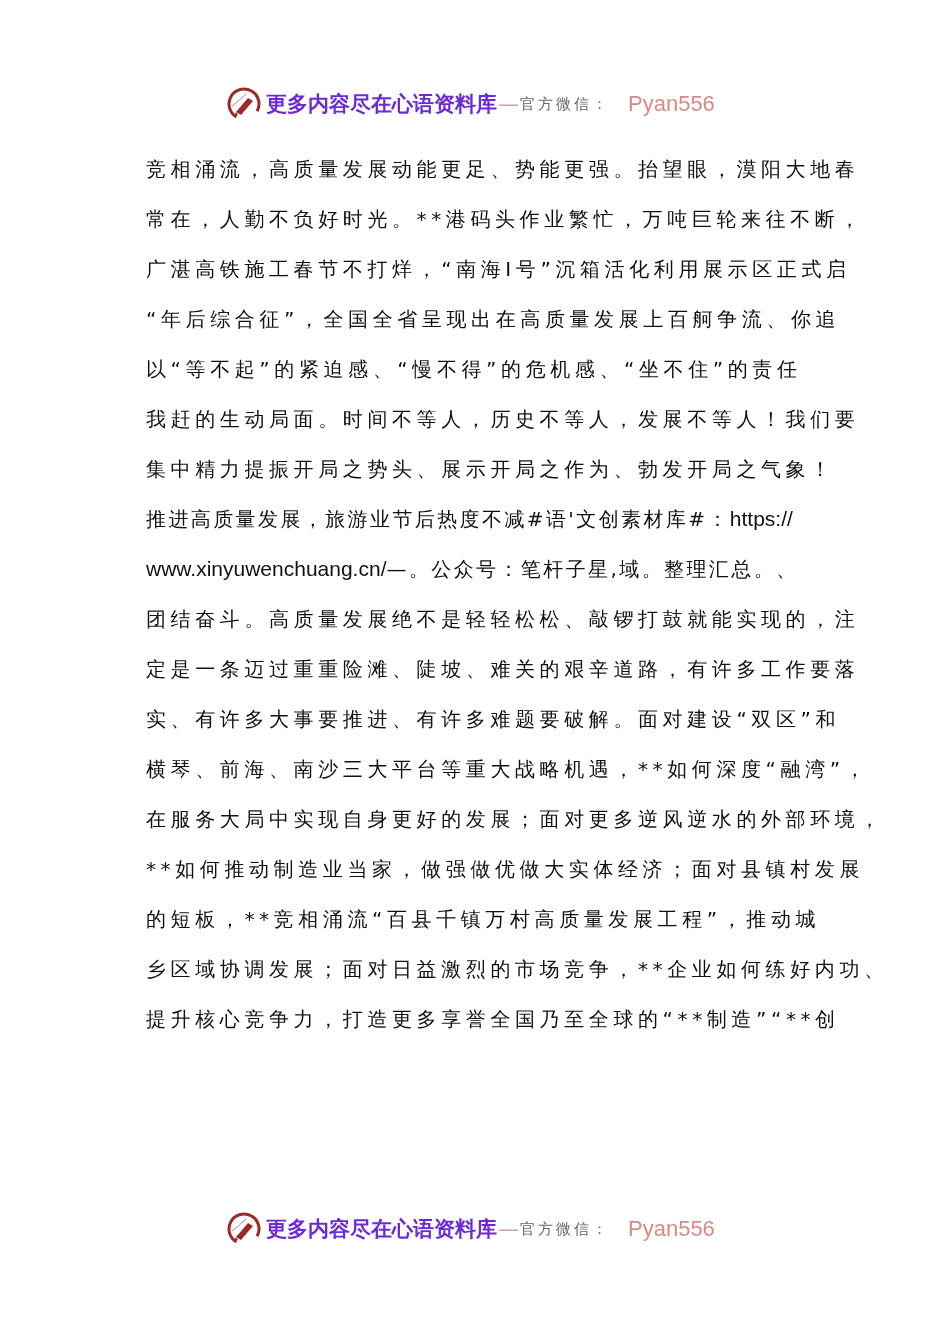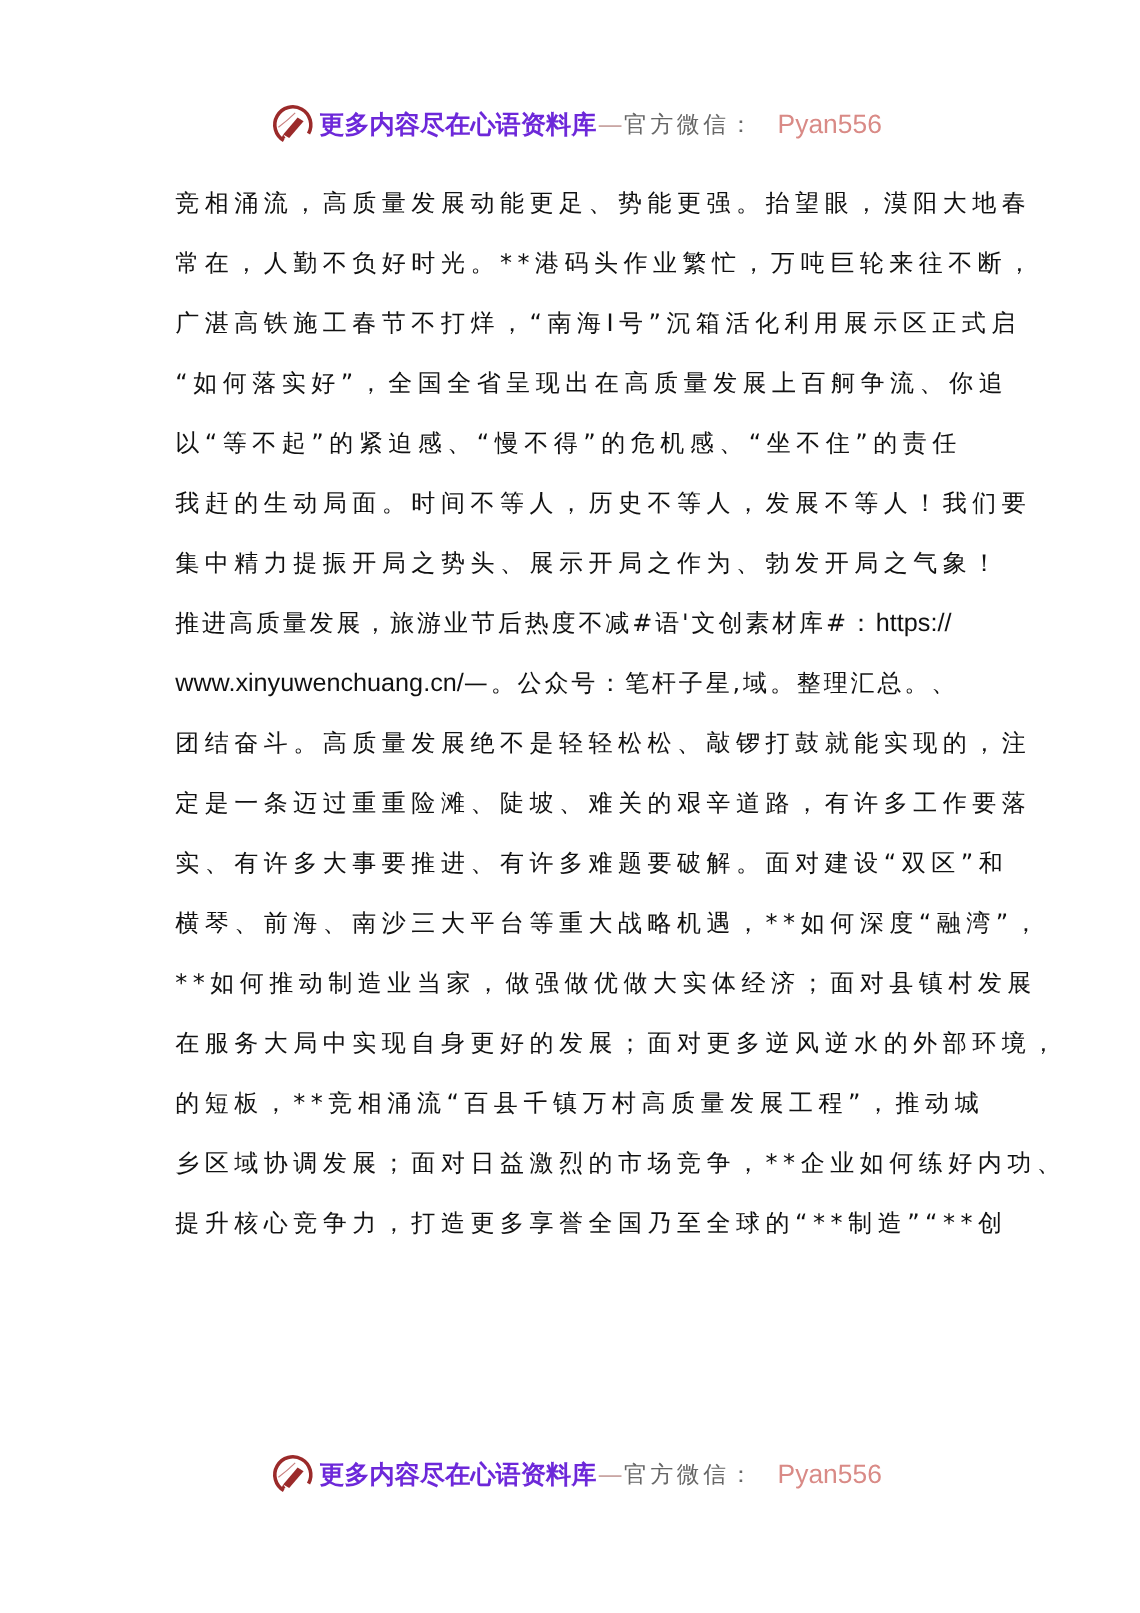--- a/index.html
+++ b/index.html
@@ -3,21 +3,21 @@
   <meta charset="utf-8">
   <style>
     html, body { margin: 0; padding: 0; background: #ffffff; }
     body { width: 950px; height: 1344px; position: relative; overflow: hidden; font-family: "DejaVu Sans", sans-serif; }
     .banner { position: absolute; left: 226px; height: 40px; display: flex; align-items: center; white-space: nowrap; }
     .banner.top { top: 84px; }
     .banner.bottom { top: 1209px; }
     .logo { width: 36px; height: 36px; margin-right: 4px; }
     .banner .pink { color: #6d28d9; font-family: "DejaVu Serif", serif; font-size: 21px; font-weight: bold; letter-spacing: 0px; }
     .banner .dash { color: #c9a6a4; font-size: 21px; margin: 0 1px; }
-    .banner .grey { color: #666666; font-family: "DejaVu Serif", serif; font-size: 19px; letter-spacing: 3px; }
+    .banner .grey { color: #666666; font-family: "DejaVu Serif", serif; font-size: 15px; letter-spacing: 3px; }
     .banner .id { color: #d98a86; font-family: "Liberation Sans", sans-serif; font-size: 22px; margin-left: 18px; }
     .content { position: absolute; left: 146px; top: 151px; width: 660px; }
     .line { height: 50px; line-height: 36px; font-size: 20px; color: #111111; letter-spacing: 4.6px; white-space: nowrap; font-family: "DejaVu Sans", sans-serif; }
     .line.tight { letter-spacing: 2.4px; }
     .latin { font-family: "Liberation Sans", sans-serif; letter-spacing: 0; font-size: 21px; }
   </style>
 </head>
 <body>
 
 <div class="banner top">
@@ -30,36 +30,36 @@
   <span class="pink">更多内容尽在心语资料库</span>
   <span class="dash">—</span>
   <span class="grey">官方微信：</span>
   <span class="id">Pyan556</span>
 </div>
 
 <div class="content">
   <div class="line">竞相涌流，高质量发展动能更足、势能更强。抬望眼，漠阳大地春</div>
   <div class="line">常在，人勤不负好时光。**港码头作业繁忙，万吨巨轮来往不断，</div>
   <div class="line">广湛高铁施工春节不打烊，“南海Ⅰ号”沉箱活化利用展示区正式启</div>
-  <div class="line">“如何落实好”，全国全省呈现出在高质量发展上百舸争流、你追</div>
+  <div class="line">“年后综合征”，全国全省呈现出在高质量发展上百舸争流、你追</div>
   <div class="line">以“等不起”的紧迫感、“慢不得”的危机感、“坐不住”的责任</div>
   <div class="line">我赶的生动局面。时间不等人，历史不等人，发展不等人！我们要</div>
   <div class="line">集中精力提振开局之势头、展示开局之作为、勃发开局之气象！</div>
   <div class="line tight">
     <span>推进高质量发展，旅游业节后热度不减#语'文创素材库#：</span><span class="latin">https://</span>
   </div>
   <div class="line tight">
     <span class="latin">www.xinyuwenchuang.cn/</span><span>—。公众号：笔杆子星,域。整理汇总。、</span>
   </div>
   <div class="line">团结奋斗。高质量发展绝不是轻轻松松、敲锣打鼓就能实现的，注</div>
   <div class="line">定是一条迈过重重险滩、陡坡、难关的艰辛道路，有许多工作要落</div>
   <div class="line">实、有许多大事要推进、有许多难题要破解。面对建设“双区”和</div>
   <div class="line">横琴、前海、南沙三大平台等重大战略机遇，**如何深度“融湾”，</div>
+  <div class="line">在服务大局中实现自身更好的发展；面对更多逆风逆水的外部环境，</div>
   <div class="line">**如何推动制造业当家，做强做优做大实体经济；面对县镇村发展</div>
-  <div class="line">在服务大局中实现自身更好的发展；面对更多逆风逆水的外部环境，</div>
   <div class="line">的短板，**竞相涌流“百县千镇万村高质量发展工程”，推动城</div>
   <div class="line">乡区域协调发展；面对日益激烈的市场竞争，**企业如何练好内功、</div>
   <div class="line">提升核心竞争力，打造更多享誉全国乃至全球的“**制造”“**创</div>
 </div>
 
 <div class="banner bottom">
   <svg class="logo" viewBox="0 0 36 36">
     <circle cx="18" cy="18" r="15" fill="none" stroke="#9b2a2a" stroke-width="3" stroke-dasharray="70 25" transform="rotate(120 18 18)"></circle>
     <path d="M10 26 L22 12 L27 15 L15 29 Z" fill="#9b2a2a"></path>
     <path d="M10 26 L8 30 L12 29 Z" fill="#9b2a2a"></path>

